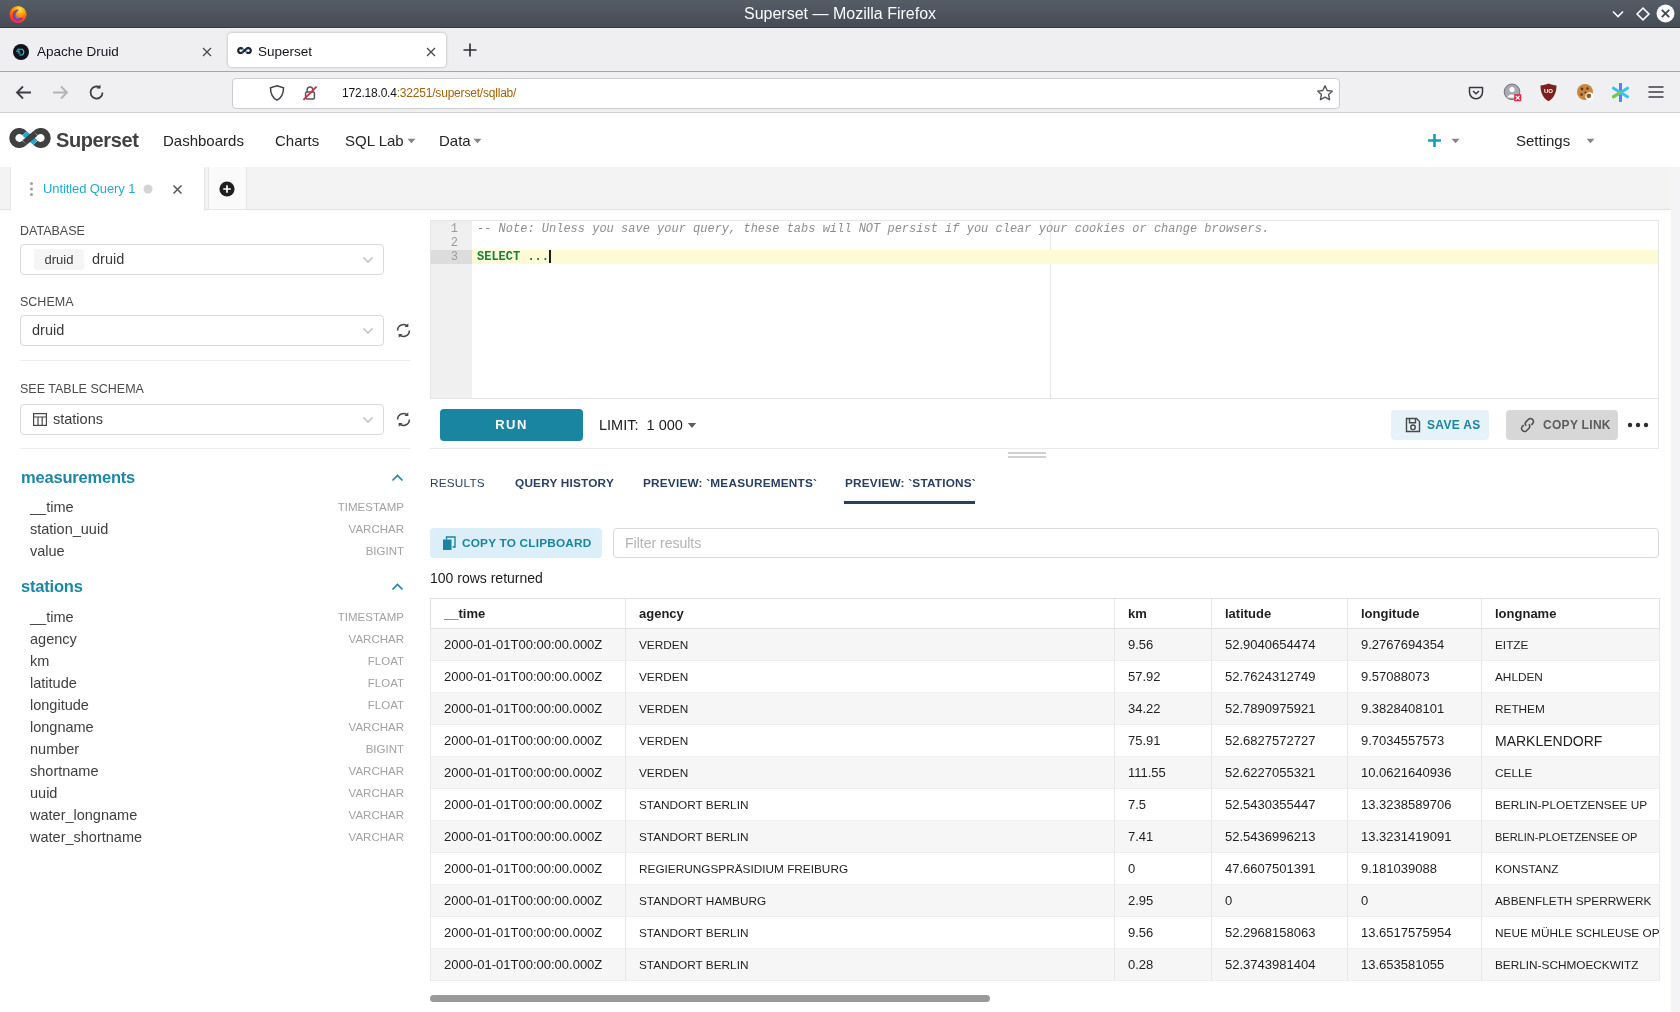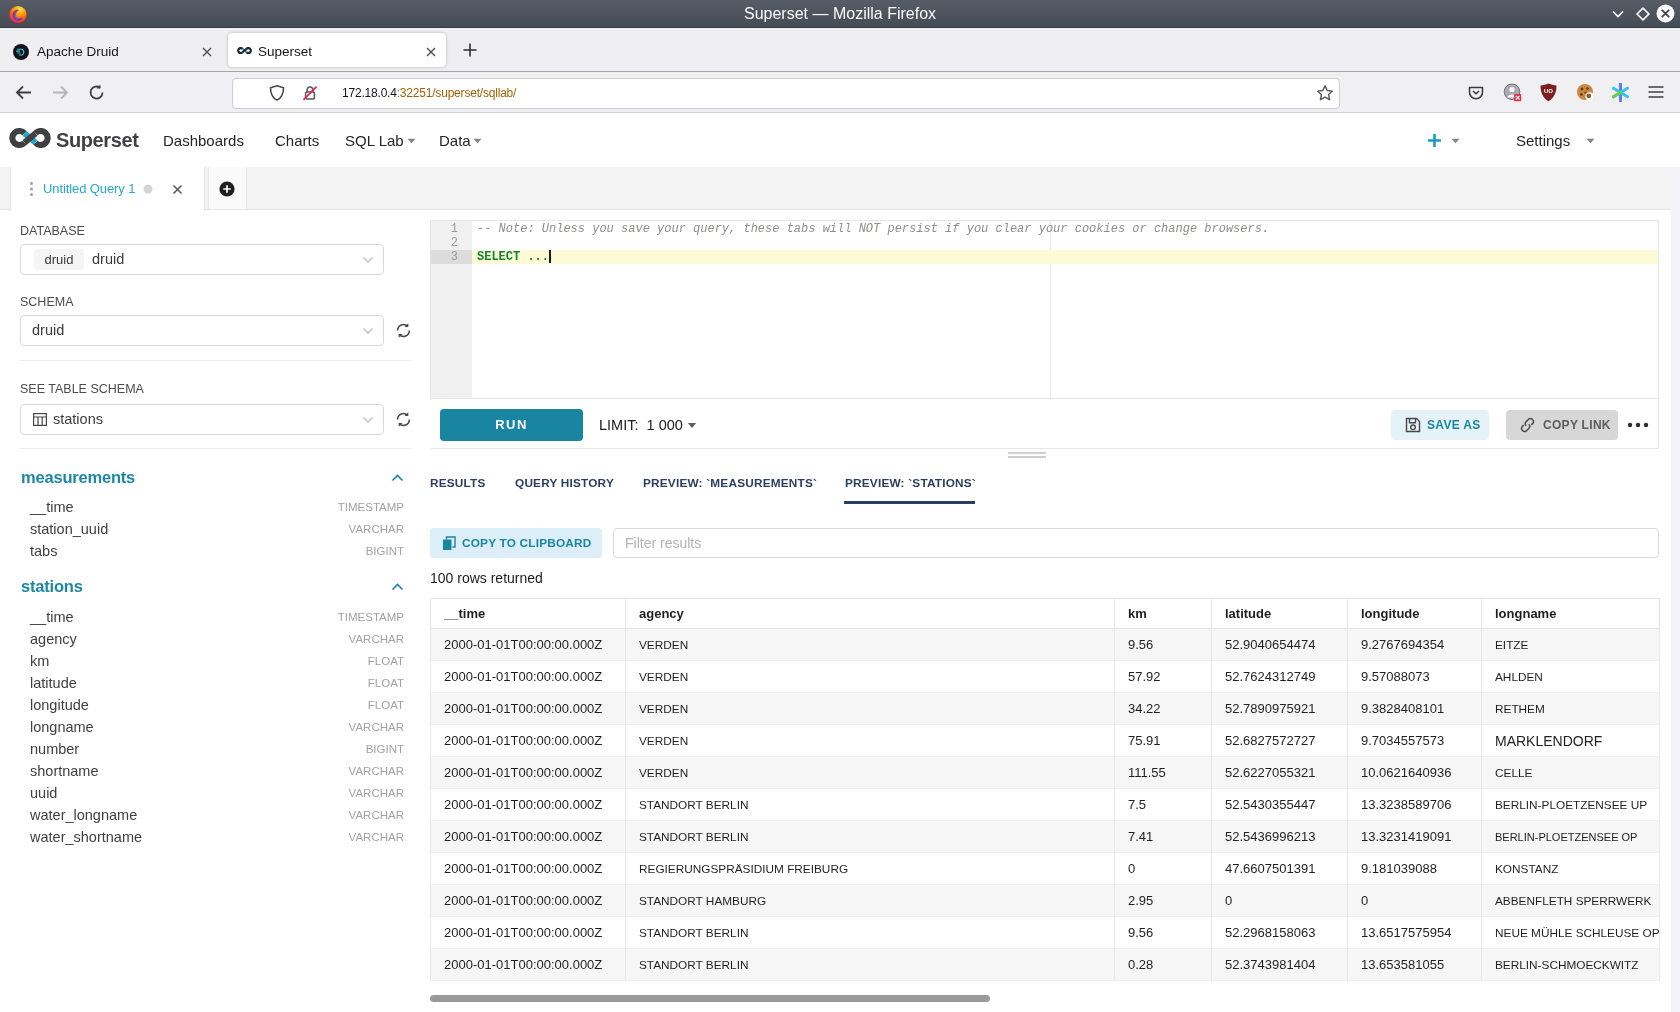--- a/index.html
+++ b/index.html
@@ -208,21 +208,21 @@
   </svg>
 <div style="position:absolute;left:20px;top:448px;width:391px;height:1px;background:#ededee;"></div>
 <div style="position:absolute;left:21px;top:468px;font-size:16.5px;font-weight:bold;color:#1d87a6;letter-spacing:-0.2px;">measurements</div>
 <svg class="abs" style="left:391px;top:474px" width="13" height="8" viewBox="0 0 13 8">
     <path d="M1.5 6.5 L6.5 1.5 L11.5 6.5" fill="none" stroke="#1d87a6" stroke-width="1.6"></path>
   </svg>
 <div style="position:absolute;left:30px;top:495.5px;height:22px;line-height:22px;font-size:14.5px;color:#3f3f3f;">__time</div>
 <div style="position:absolute;left:204px;top:495.5px;height:22px;line-height:23px;font-size:11.5px;color:#a2a2a2;width:200px;text-align:right;">TIMESTAMP</div>
 <div style="position:absolute;left:30px;top:517.5px;height:22px;line-height:22px;font-size:14.5px;color:#3f3f3f;">station_uuid</div>
 <div style="position:absolute;left:204px;top:517.5px;height:22px;line-height:23px;font-size:11.5px;color:#a2a2a2;width:200px;text-align:right;">VARCHAR</div>
-<div style="position:absolute;left:30px;top:539.5px;height:22px;line-height:22px;font-size:14.5px;color:#3f3f3f;">tabs</div>
+<div style="position:absolute;left:30px;top:539.5px;height:22px;line-height:22px;font-size:14.5px;color:#3f3f3f;">value</div>
 <div style="position:absolute;left:204px;top:539.5px;height:22px;line-height:23px;font-size:11.5px;color:#a2a2a2;width:200px;text-align:right;">BIGINT</div>
 <div style="position:absolute;left:21px;top:577px;font-size:16.5px;font-weight:bold;color:#1d87a6;letter-spacing:-0.2px;">stations</div>
 <svg class="abs" style="left:391px;top:583px" width="13" height="8" viewBox="0 0 13 8">
     <path d="M1.5 6.5 L6.5 1.5 L11.5 6.5" fill="none" stroke="#1d87a6" stroke-width="1.6"></path>
   </svg>
 <div style="position:absolute;left:30px;top:605.5px;height:22px;line-height:22px;font-size:14.5px;color:#3f3f3f;">__time</div>
 <div style="position:absolute;left:204px;top:605.5px;height:22px;line-height:23px;font-size:11.5px;color:#a2a2a2;width:200px;text-align:right;">TIMESTAMP</div>
 <div style="position:absolute;left:30px;top:627.5px;height:22px;line-height:22px;font-size:14.5px;color:#3f3f3f;">agency</div>
 <div style="position:absolute;left:204px;top:627.5px;height:22px;line-height:23px;font-size:11.5px;color:#a2a2a2;width:200px;text-align:right;">VARCHAR</div>
 <div style="position:absolute;left:30px;top:649.5px;height:22px;line-height:22px;font-size:14.5px;color:#3f3f3f;">km</div>
@@ -274,21 +274,21 @@
   </svg>
 <div style="position:absolute;left:1543px;top:410px;height:34px;line-height:30px;font-size:12px;font-weight:bold;color:#5c5c5c;letter-spacing:0.3px;">COPY LINK</div>
 <svg class="abs" style="left:1627px;top:421px" width="22" height="8" viewBox="0 0 22 8">
     <circle cx="3" cy="4" r="2.2" fill="#2d2d2d"></circle>
     <circle cx="11" cy="4" r="2.2" fill="#2d2d2d"></circle>
     <circle cx="19" cy="4" r="2.2" fill="#2d2d2d"></circle>
   </svg>
 <div style="position:absolute;left:1658px;top:399px;width:1px;height:49px;background:#e5e5e5;"></div>
 <div style="position:absolute;left:1008px;top:452px;width:38px;height:1.5px;background:#d0d0d0;"></div>
 <div style="position:absolute;left:1008px;top:456px;width:38px;height:1.5px;background:#d0d0d0;"></div>
-<div style="position:absolute;left:430px;top:471px;height:24px;line-height:24px;font-size:11.8px;font-weight:700;color:#2a3f5f;letter-spacing:0.2px;">RESULTS</div>
+<div style="position:absolute;left:430px;top:471px;height:24px;line-height:24px;font-size:11.8px;font-weight:400;color:#2a3f5f;letter-spacing:0.2px;">RESULTS</div>
 <div style="position:absolute;left:515px;top:471px;height:24px;line-height:24px;font-size:11.8px;font-weight:600;color:#2a3f5f;letter-spacing:0.2px;">QUERY HISTORY</div>
 <div style="position:absolute;left:643px;top:471px;height:24px;line-height:24px;font-size:11.8px;font-weight:600;color:#2a3f5f;letter-spacing:0.2px;">PREVIEW: `MEASUREMENTS`</div>
 <div style="position:absolute;left:845px;top:471px;height:24px;line-height:24px;font-size:11.8px;font-weight:bold;color:#2a3f5f;letter-spacing:0.2px;">PREVIEW: `STATIONS`</div>
 <div style="position:absolute;left:844px;top:501px;width:131px;height:2.5px;background:#2a3f5f;"></div>
 <div style="position:absolute;left:430px;top:528px;width:172px;height:30px;background:#dceef7;border-radius:4px;"></div>
 <svg class="abs" style="left:442px;top:536px" width="14" height="15" viewBox="0 0 14 15">
     <path d="M4.5 3.5 V1 H13 V11 H10.5" fill="none" stroke="#1985a0" stroke-width="1.4"></path>
     <rect x="1" y="3.5" width="8.5" height="10.5" fill="#1985a0"></rect>
   </svg>
 <div style="position:absolute;left:462px;top:528px;height:30px;line-height:30px;font-size:11.8px;font-weight:bold;color:#1985a0;letter-spacing:0.2px;">COPY TO CLIPBOARD</div>

